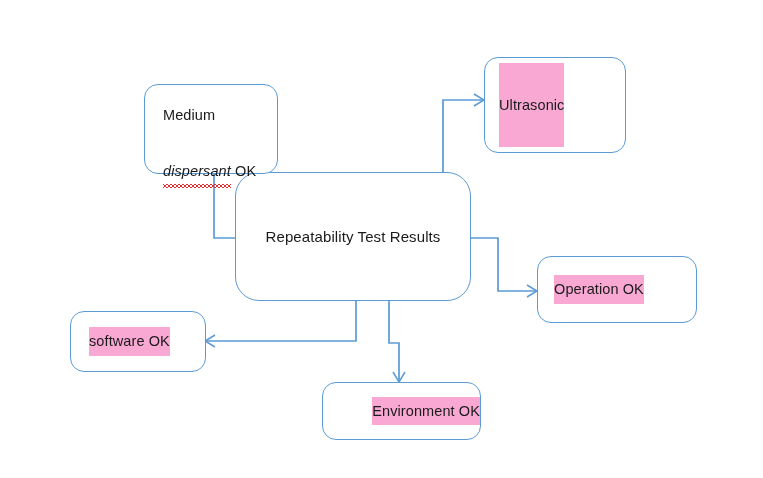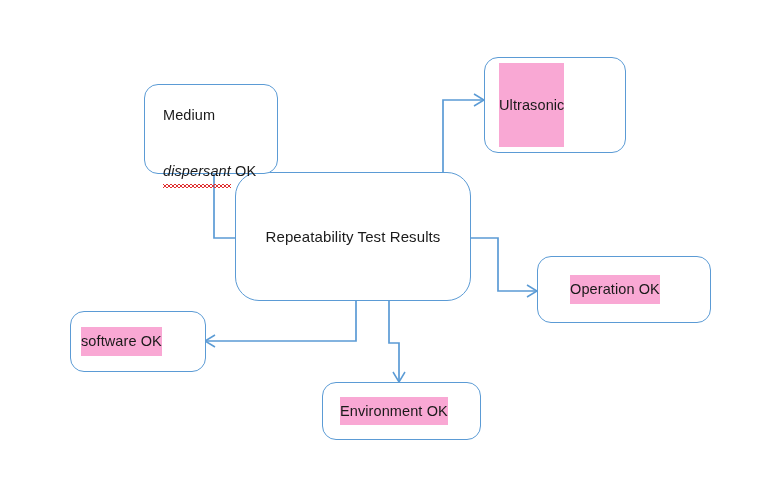--- a/index.html
+++ b/index.html
@@ -122,25 +122,25 @@
       <span class="misspell">dispersant</span><span> OK</span>
     </span>
   </div>
 
   <div class="node" style="left:484px; top:57px; width:142px; height:96px; padding-left:14px;">
     <span class="node-text hl">
       <span>Ultrasonic</span><br>
     </span>
   </div>
 
-  <div class="node" style="left:537px; top:256px; width:174px; height:67px; padding-left:32px;">
+  <div class="node" style="left:537px; top:256px; width:160px; height:67px; padding-left:16px;">
     <span class="node-text hl">Operation OK</span>
   </div>
 
-  <div class="node" style="left:322px; top:382px; width:159px; height:58px; padding-left:17px;">
+  <div class="node" style="left:322px; top:382px; width:159px; height:58px; padding-left:28px;justify-content:flex-end;">
     <span class="node-text hl">Environment OK</span>
   </div>
 
-  <div class="node" style="left:70px; top:311px; width:136px; height:61px; padding-left:10px;">
+  <div class="node" style="left:70px; top:311px; width:136px; height:61px; padding-left:18px;">
     <span class="node-text hl">software OK</span>
   </div>
 
 </div>
 
 </body></html>

